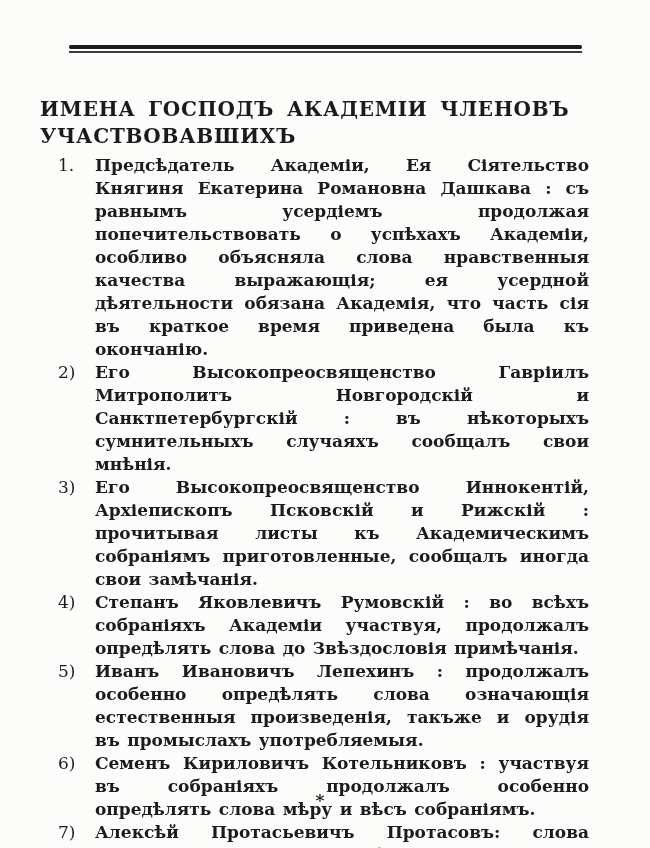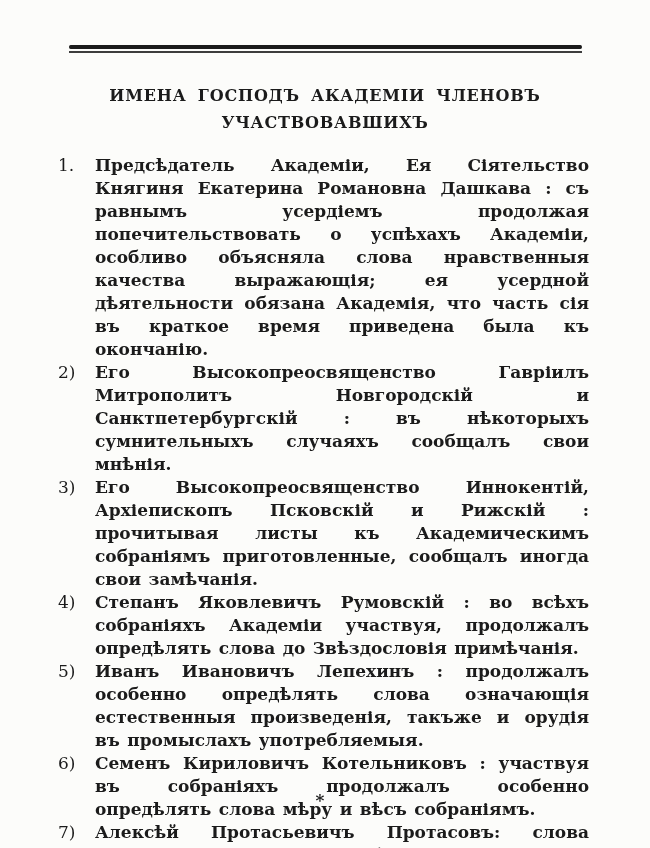--- a/index.html
+++ b/index.html
@@ -28,25 +28,24 @@
     border-radius: 2px / 60%;
   }
   .rule .thin {
     margin-top: 2px;
     height: 1.5px;
     background: var(--ink, #1b1b1b);
     opacity: 0.85;
   }
   .title {
     position: absolute;
-    top: 82px;
+    top: 96px;
     left: 40px;
     right: 40px;
-    text-align: center;
-    font-size: 16px;
+    font-size: 20px;
     font-weight: bold;
     line-height: 27px;
     letter-spacing: 0.8px;
     word-spacing: 5px;
   }
   .member-list {
     position: absolute;
     top: 154px;
     left: 57px;
     width: 532px;

